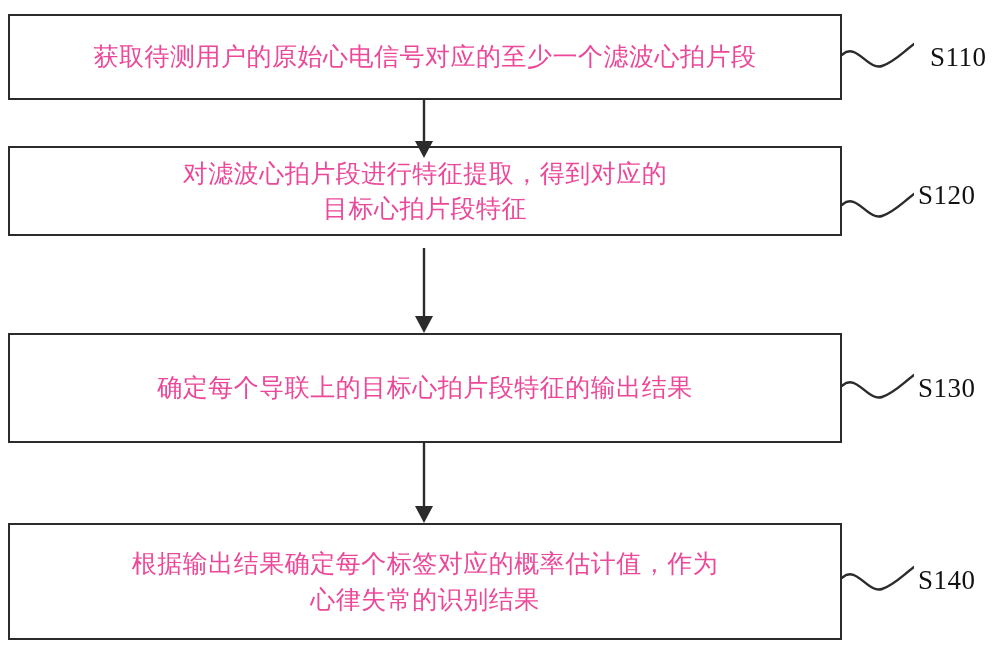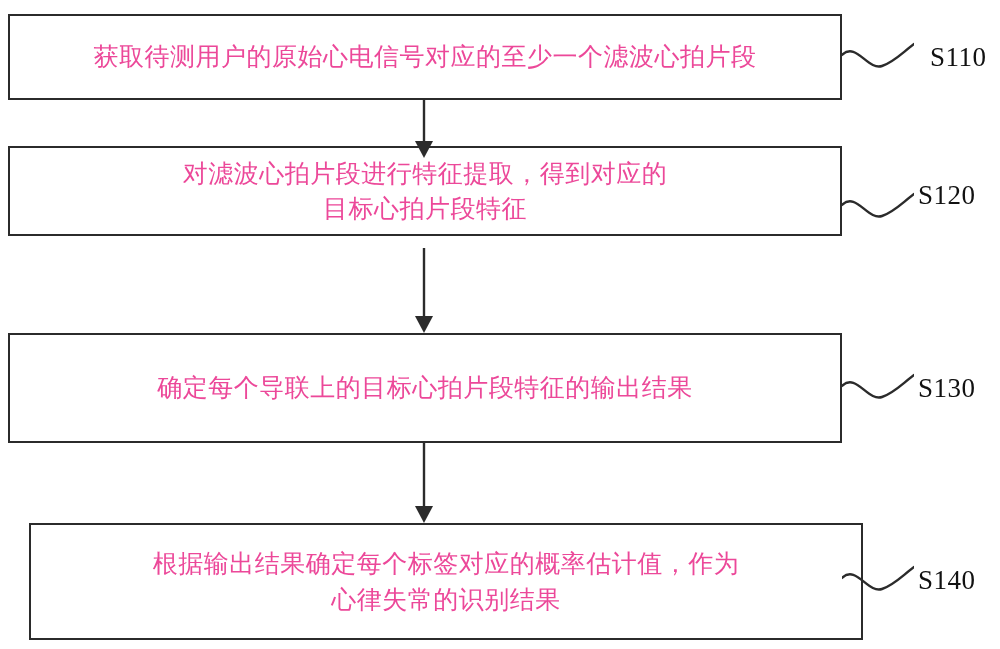--- a/index.html
+++ b/index.html
@@ -62,21 +62,21 @@
 
   <div class="step-box" id="box-1" style="left: 8px; top: 146px; width: 834px; height: 90px; border-color: rgb(43, 43, 43);">
     <div class="step-text">对滤波心拍片段进行特征提取，得到对应的
 目标心拍片段特征</div>
   </div>
 
   <div class="step-box" id="box-2" style="left: 8px; top: 333px; width: 834px; height: 110px; border-color: rgb(43, 43, 43);">
     <div class="step-text">确定每个导联上的目标心拍片段特征的输出结果</div>
   </div>
 
-  <div class="step-box" id="box-3" style="left: 8px; top: 523px; width: 834px; height: 117px; border-color: rgb(43, 43, 43); margin-left: 21px;">
+  <div class="step-box" id="box-3" style="left: 8px; top: 523px; width: 834px; height: 117px; border-color: rgb(43, 43, 43);">
     <div class="step-text">根据输出结果确定每个标签对应的概率估计值，作为
 心律失常的识别结果</div>
   </div>
 
   <svg class="arrow" id="arrow-0" xmlns="http://www.w3.org/2000/svg" width="28" height="58" viewBox="0 0 28 58" style="left: 410px; top: 100px;">
       <line x1="14" y1="0" x2="14" y2="43" stroke="#2b2b2b" stroke-width="2.4"></line>
       <polygon points="5,41 23,41 14,58" fill="#2b2b2b"></polygon>
     </svg>
   <svg class="arrow" id="arrow-1" xmlns="http://www.w3.org/2000/svg" width="28" height="85" viewBox="0 0 28 85" style="left: 410px; top: 248px;">
       <line x1="14" y1="0" x2="14" y2="70" stroke="#2b2b2b" stroke-width="2.4"></line>

